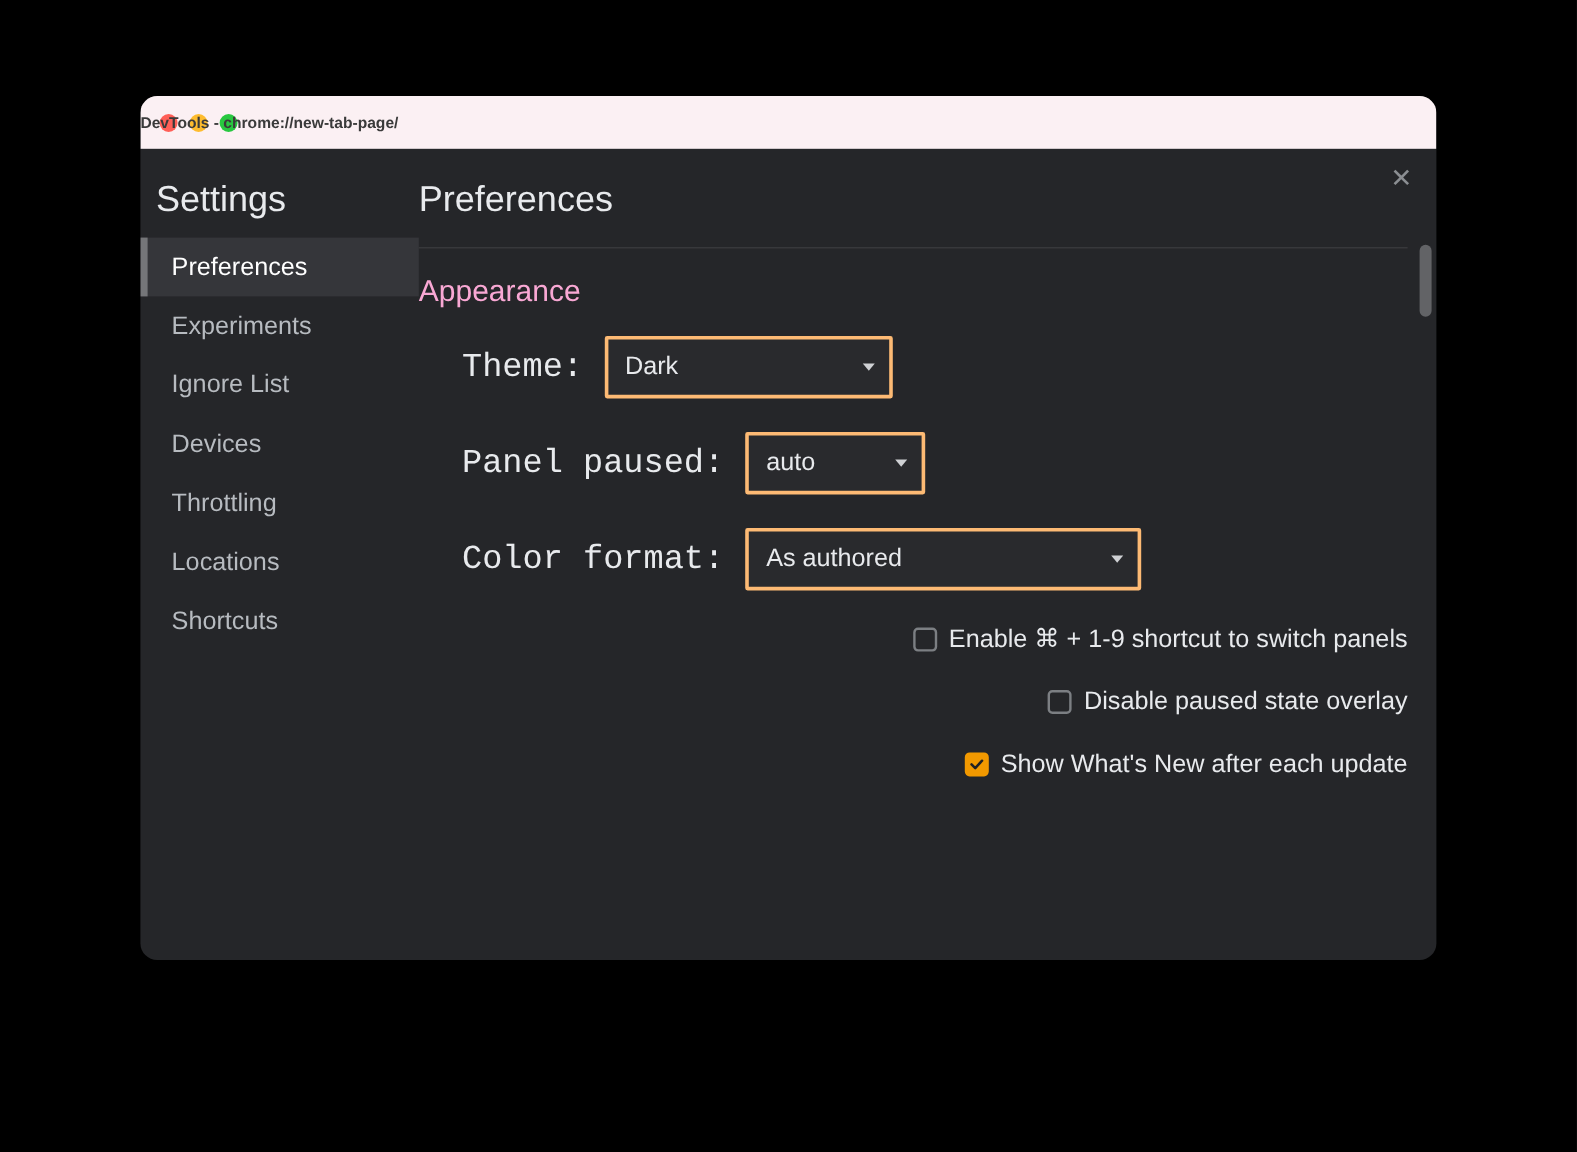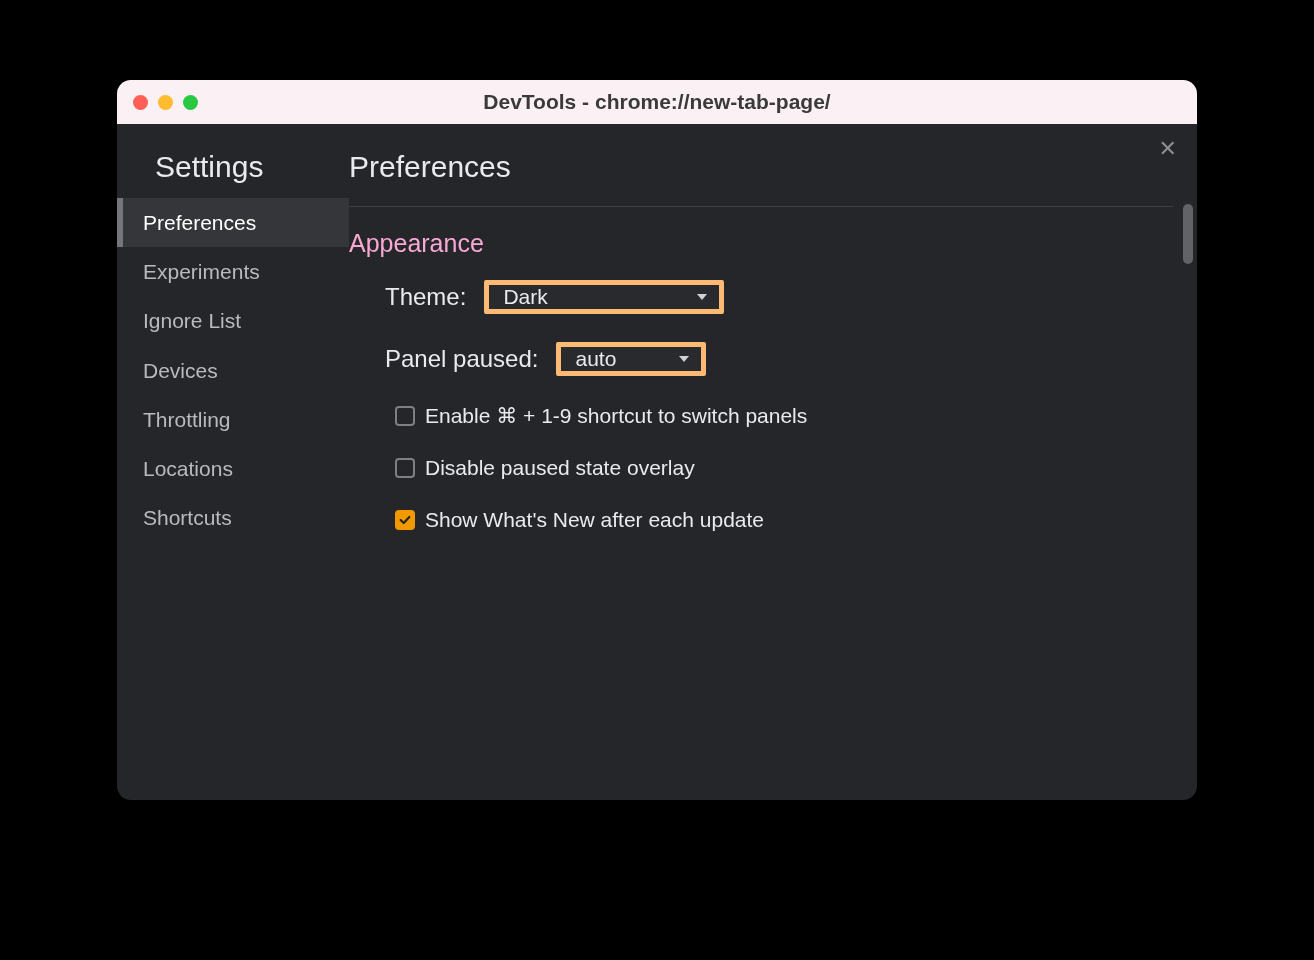--- a/index.html
+++ b/index.html
@@ -32,22 +32,21 @@
     flex-shrink: 0;
   }
   .traffic-lights { display: flex; gap: 10px; }
   .traffic-light { width: 15px; height: 15px; border-radius: 50%; }
   .tl-close   { background: #ff5f57; }
   .tl-min     { background: #febc2e; }
   .tl-max     { background: #28c840; }
   .titlebar-title {
     position: absolute;
     left: 0; right: 0;
-    text-align: center;
-    font-size: 21px;
+    font-size: 13px;
     font-weight: 600;
     color: #3a3a3a;
     pointer-events: none;
   }
   .client {
     flex: 1;
     display: flex;
     flex-direction: column;
     position: relative;
     color: #e8eaed;
@@ -70,21 +69,21 @@
   }
   .sidebar {
     width: 232px;
     flex-shrink: 0;
     padding-top: 26px;
   }
   .sidebar-title {
     font-size: 30px;
     font-weight: 400;
     color: #e8eaed;
-    padding: 0 0 14px 38px;
+    padding: 0 0 14px 13px;
   }
   .nav-item {
     font-size: 21px;
     color: #b7bbc0;
     padding: 12px 0 12px 26px;
     cursor: pointer;
     line-height: 1.2;
   }
   .nav-item.selected {
     background: #35363a;
@@ -123,29 +122,30 @@
     flex-direction: column;
     gap: 28px;
     padding-top: 8px;
   }
   .row {
     display: flex;
     align-items: center;
     gap: 18px;
   }
   .row-label {
-    font-size: 24px;
+    font-size: 28px;
     color: #e8eaed;
     white-space: nowrap;
+    font-family: Liberation Mono, monospace;
   }
   .select {
     position: relative;
-    border: 5px solid #fdba74;
+    border: 3px solid #fdba74;
     background: #292a2d;
-    height: 34px;
+    height: 52px;
     display: flex;
     align-items: center;
     padding: 0 40px 0 14px;
     font-size: 21px;
     color: #e8eaed;
     cursor: pointer;
     min-width: 120px;
     border-radius: 2px;
   }
   .select .caret {
@@ -156,20 +156,21 @@
     border-left: 5px solid transparent;
     border-right: 5px solid transparent;
     border-top: 6px solid #cfd1d4;
     transform: translateY(-50%);
   }
   .checkbox-row {
     display: flex;
     align-items: center;
     gap: 10px;
     padding-left: 10px;
+    justify-content: flex-end;
   }
   .checkbox {
     width: 20px; height: 20px;
     border: 2px solid #7c7f83;
     border-radius: 4px;
     flex-shrink: 0;
     display: flex;
     align-items: center;
     justify-content: center;
     cursor: pointer;
@@ -238,20 +239,27 @@
           </div>
 
           <div class="row">
             <span class="row-label">Panel paused:</span>
             <div class="select" style="width:150px">
               <span>auto</span>
               <span class="caret"></span>
             </div>
           </div>
 
+          <div class="row">
+            <span class="row-label">Color format:</span>
+            <div class="select" style="width:330px">
+              <span>As authored</span>
+              <span class="caret"></span>
+            </div>
+          </div>
 
           <div class="checkbox-row">
             <div class="checkbox">
               
             </div>
             <span class="cb-label">Enable ⌘ + 1-9 shortcut to switch panels</span>
           </div>
 
 
           <div class="checkbox-row">

